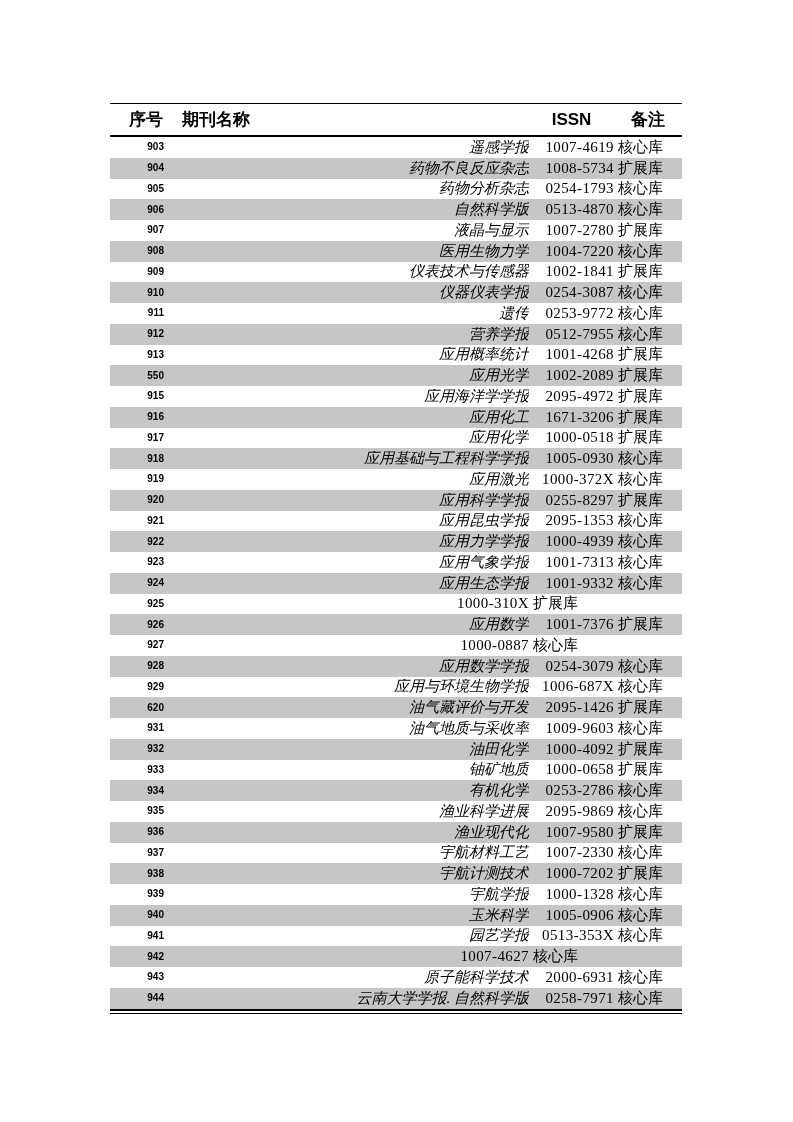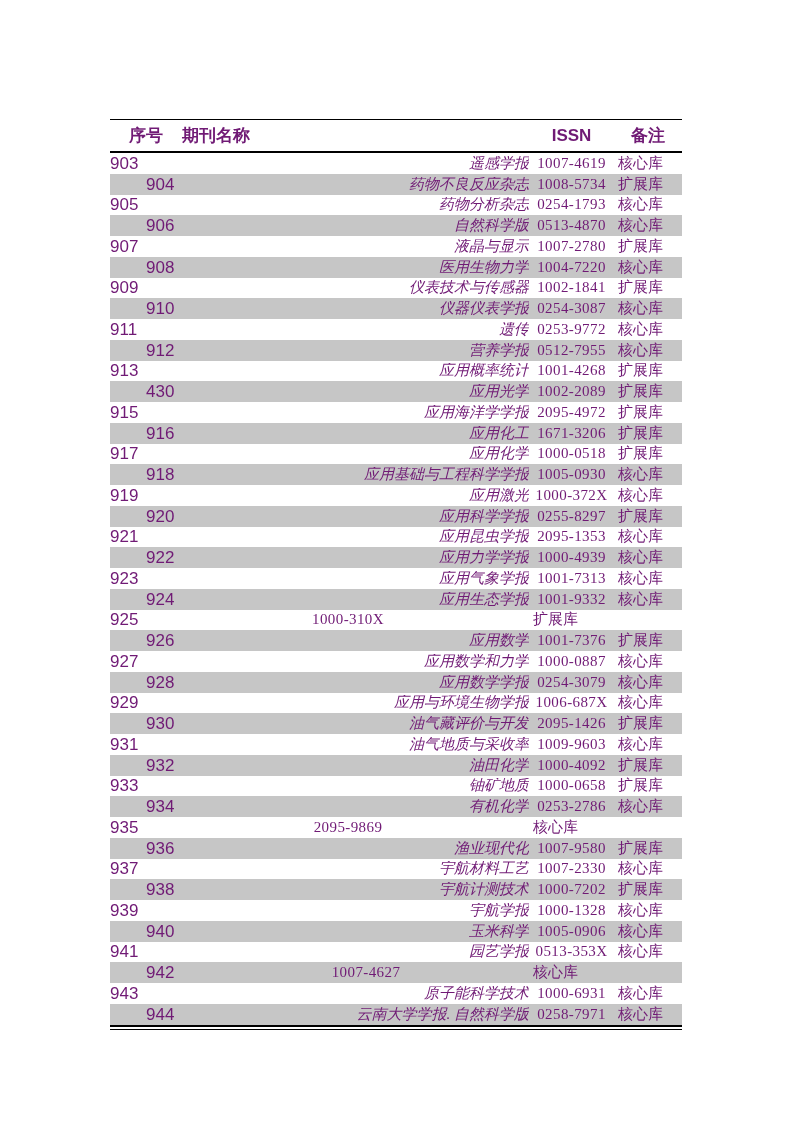--- a/index.html
+++ b/index.html
@@ -11,23 +11,23 @@
   .page {
     position: relative;
     width: 793px;
     height: 1122px;
     background: #ffffff;
     overflow: hidden;
   }
   .journal-table {
     position: absolute;
     left: 110px;
-    top: 119px;
+    top: 103px;
     width: 572px;
-    color: #701a75;
+    color: #000000;
   }
   
   .thead {
     display: grid;
     grid-template-columns: 57px 1fr 85px 68px;
     align-items: center;
     height: 31px;
     border-top: 1.8px solid #000000;
     border-bottom: 2.4px solid #000000;
     font-family: "Liberation Sans", sans-serif;
@@ -42,38 +42,38 @@
 
   
   .trow {
     display: grid;
     grid-template-columns: 57px 1fr 85px 68px;
     align-items: center;
     height: 20.76px;
     font-size: 15px;
     line-height: 1;
   }
-  .trow.shaded { background: #c6c6c6; padding-left: 36px; }
+  .trow.shaded { background: #c6c6c6; }
   .td-num {
-    text-align: left;
+    text-align: right;
     padding-right: 3px;
     font-family: "Liberation Sans", sans-serif;
-    font-weight: 400;
-    font-size: 17px;
+    font-weight: 700;
+    font-size: 10px;
   }
   .td-name {
     text-align: right;
     padding-left: 16px;
     font-family: "Liberation Serif", serif;
     white-space: nowrap;
     overflow: hidden;
     font-style: italic;
   }
   .td-issn {
-    text-align: center;
+    text-align: right;
     font-family: "Liberation Serif", serif;
     letter-spacing: 0.4px;
     white-space: nowrap;
   }
   .td-remark {
     text-align: left;
     padding-left: 4px;
     font-family: "Liberation Serif", serif;
     white-space: nowrap;
   }
@@ -158,21 +158,21 @@
     <div class="td-issn">0512-7955</div>
     <div class="td-remark">核心库</div>
   </div>
         <div class="trow">
     <div class="td-num">913</div>
     <div class="td-name">应用概率统计</div>
     <div class="td-issn">1001-4268</div>
     <div class="td-remark">扩展库</div>
   </div>
         <div class="trow shaded">
-    <div class="td-num">430</div>
+    <div class="td-num">550</div>
     <div class="td-name">应用光学</div>
     <div class="td-issn">1002-2089</div>
     <div class="td-remark">扩展库</div>
   </div>
         <div class="trow">
     <div class="td-num">915</div>
     <div class="td-name">应用海洋学学报</div>
     <div class="td-issn">2095-4972</div>
     <div class="td-remark">扩展库</div>
   </div>
@@ -236,38 +236,37 @@
     <div class="td-remark">扩展库</div>
   </div>
         <div class="trow shaded">
     <div class="td-num">926</div>
     <div class="td-name">应用数学</div>
     <div class="td-issn">1001-7376</div>
     <div class="td-remark">扩展库</div>
   </div>
         <div class="trow">
     <div class="td-num">927</div>
-    <div class="td-name">应用数学和力学</div>
     <div class="td-issn">1000-0887</div>
     <div class="td-remark">核心库</div>
   </div>
         <div class="trow shaded">
     <div class="td-num">928</div>
     <div class="td-name">应用数学学报</div>
     <div class="td-issn">0254-3079</div>
     <div class="td-remark">核心库</div>
   </div>
         <div class="trow">
     <div class="td-num">929</div>
     <div class="td-name">应用与环境生物学报</div>
     <div class="td-issn">1006-687X</div>
     <div class="td-remark">核心库</div>
   </div>
         <div class="trow shaded">
-    <div class="td-num">930</div>
+    <div class="td-num">620</div>
     <div class="td-name">油气藏评价与开发</div>
     <div class="td-issn">2095-1426</div>
     <div class="td-remark">扩展库</div>
   </div>
         <div class="trow">
     <div class="td-num">931</div>
     <div class="td-name">油气地质与采收率</div>
     <div class="td-issn">1009-9603</div>
     <div class="td-remark">核心库</div>
   </div>
@@ -284,20 +283,21 @@
     <div class="td-remark">扩展库</div>
   </div>
         <div class="trow shaded">
     <div class="td-num">934</div>
     <div class="td-name">有机化学</div>
     <div class="td-issn">0253-2786</div>
     <div class="td-remark">核心库</div>
   </div>
         <div class="trow">
     <div class="td-num">935</div>
+    <div class="td-name">渔业科学进展</div>
     <div class="td-issn">2095-9869</div>
     <div class="td-remark">核心库</div>
   </div>
         <div class="trow shaded">
     <div class="td-num">936</div>
     <div class="td-name">渔业现代化</div>
     <div class="td-issn">1007-9580</div>
     <div class="td-remark">扩展库</div>
   </div>
         <div class="trow">
@@ -331,21 +331,21 @@
     <div class="td-remark">核心库</div>
   </div>
         <div class="trow shaded">
     <div class="td-num">942</div>
     <div class="td-issn">1007-4627</div>
     <div class="td-remark">核心库</div>
   </div>
         <div class="trow">
     <div class="td-num">943</div>
     <div class="td-name">原子能科学技术</div>
-    <div class="td-issn">1000-6931</div>
+    <div class="td-issn">2000-6931</div>
     <div class="td-remark">核心库</div>
   </div>
         <div class="trow shaded">
     <div class="td-num">944</div>
     <div class="td-name">云南大学学报. 自然科学版</div>
     <div class="td-issn">0258-7971</div>
     <div class="td-remark">核心库</div>
   </div>
       </div>
 

